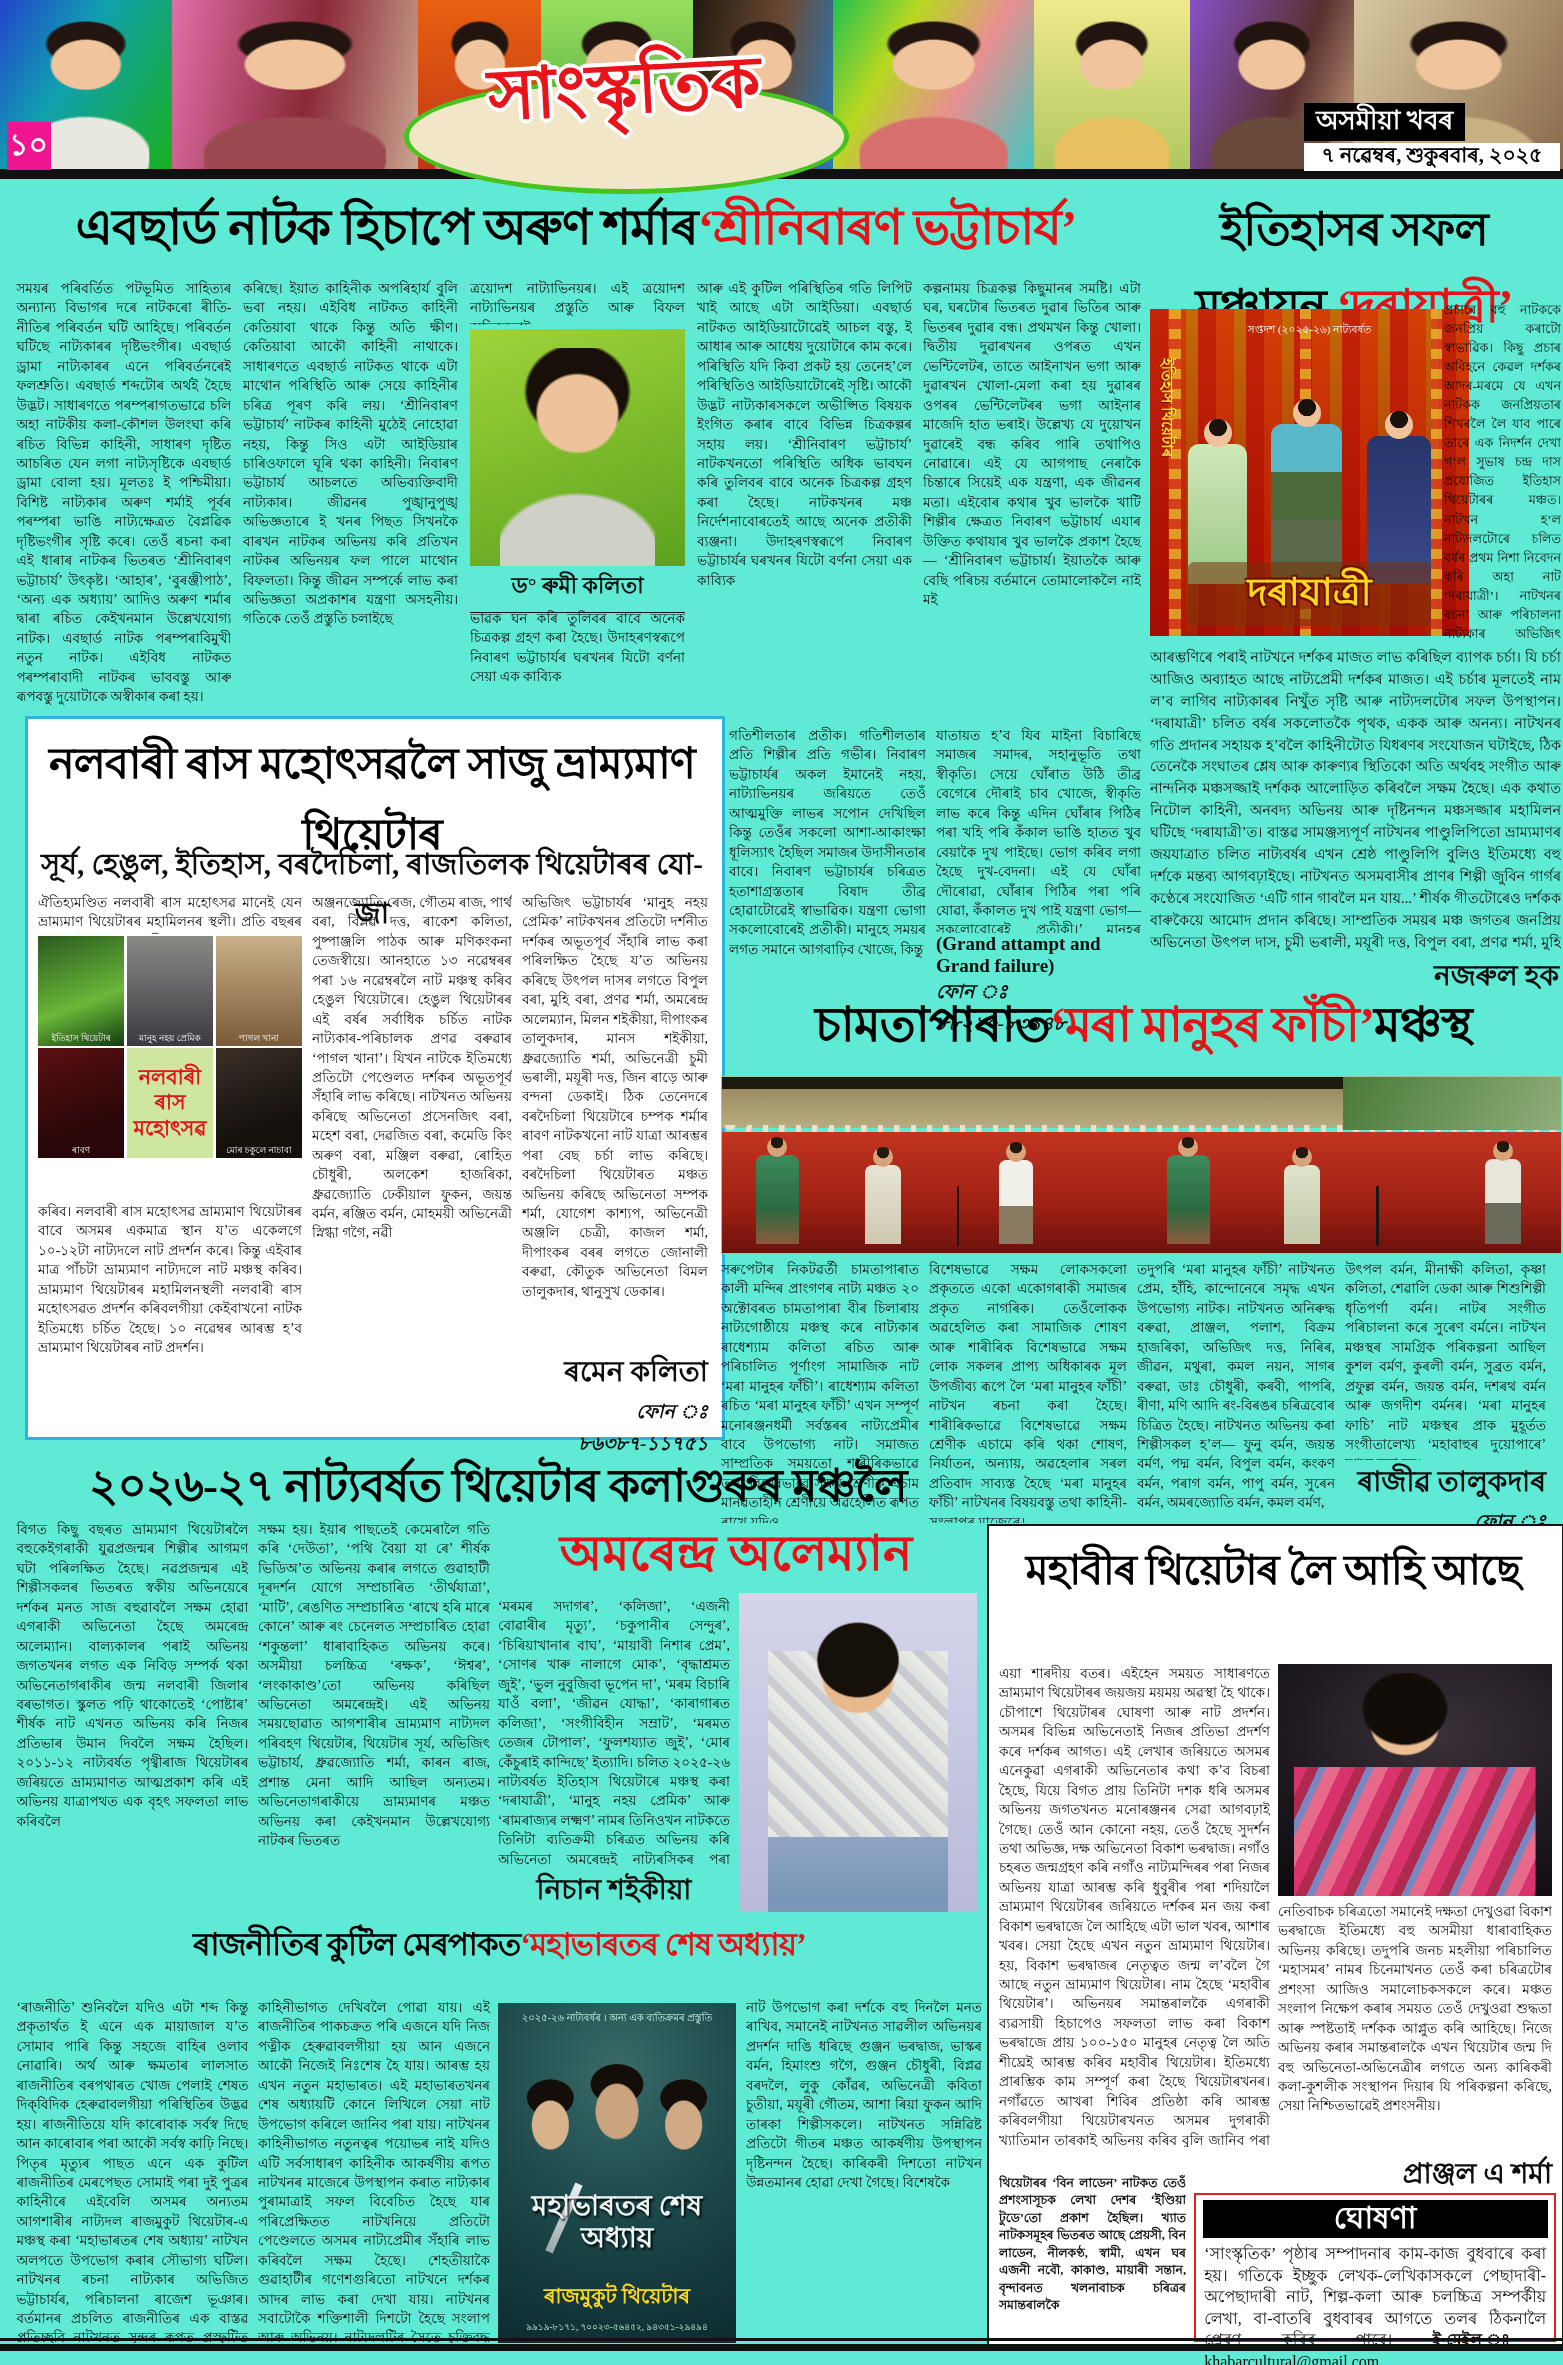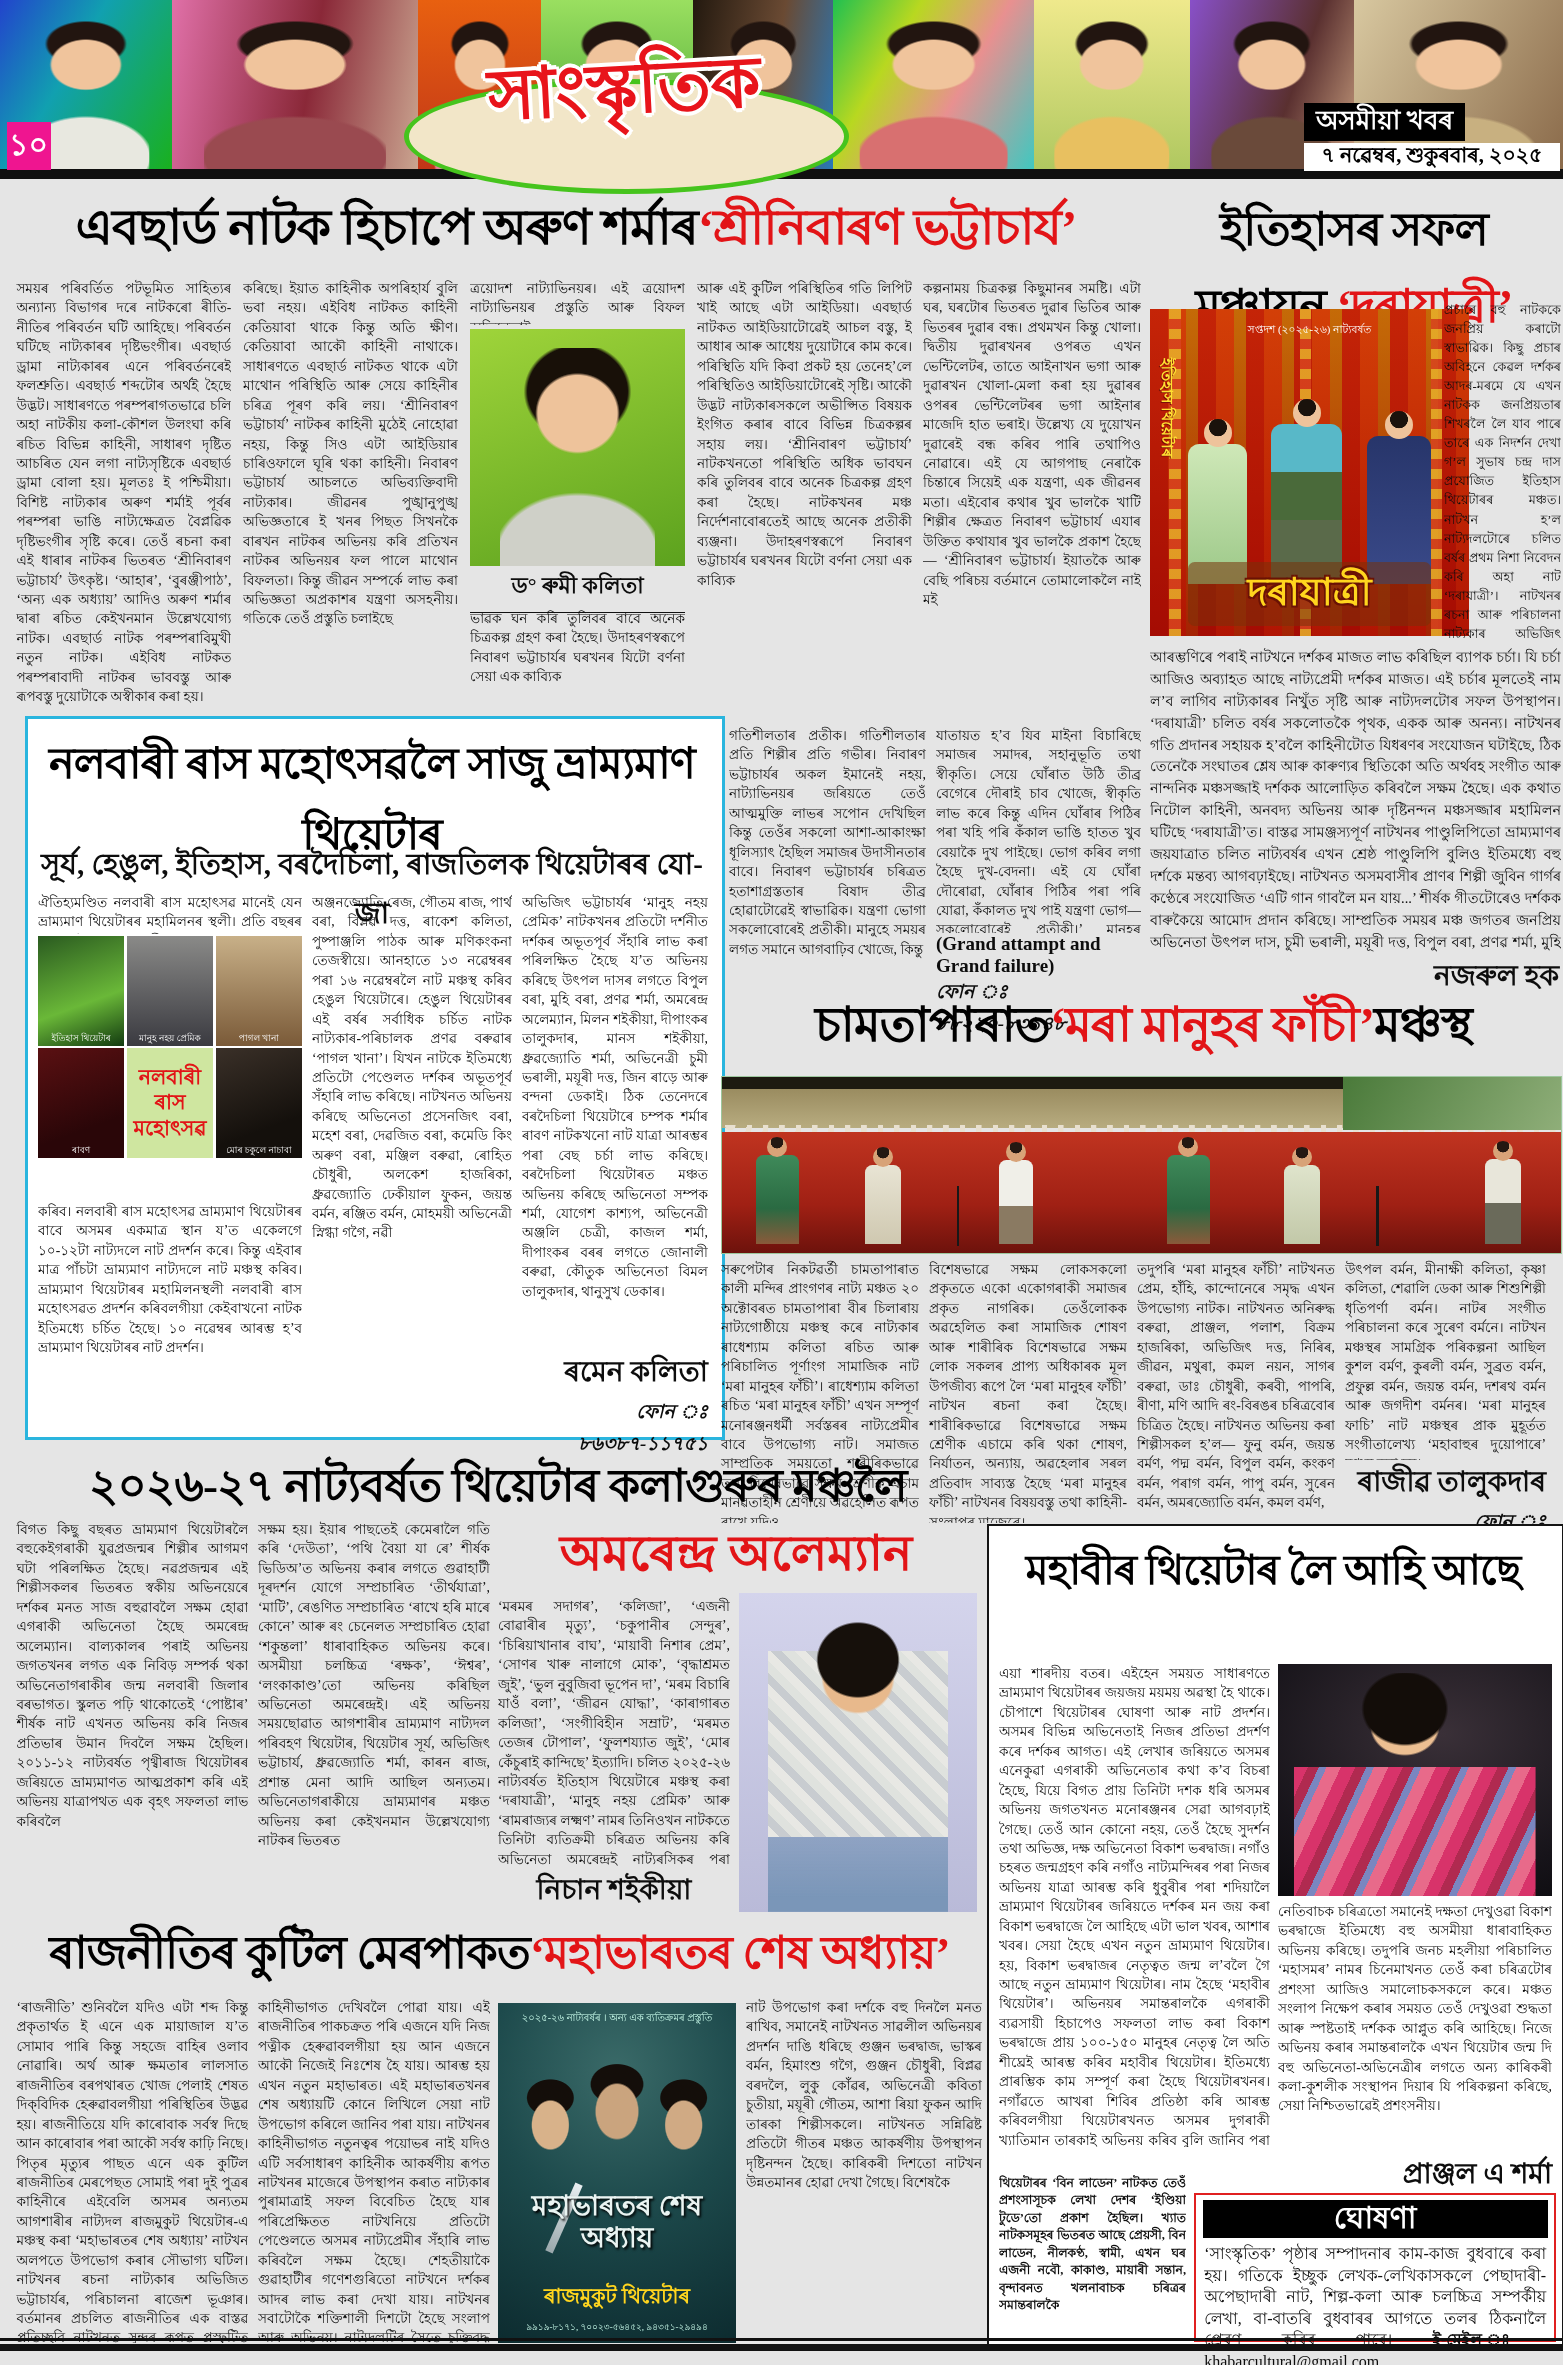--- a/index.html
+++ b/index.html
@@ -1,16 +1,16 @@
 <!DOCTYPE html>
 <html style="font-size:13px"><head>
 <meta charset="utf-8">
 <style>
   html,body{margin:0;padding:0;background:#fff;}
-  #paper{position:relative;width:1564px;height:2366px;background:#e5e5e5;overflow:hidden;
+  #paper{position:relative;width:1564px;height:2366px;background:#5eead4;overflow:hidden;
          font-family:"Liberation Serif","DejaVu Serif",serif;color:#0d0d0d;}
   .abs{position:absolute;}
   .jt{font-size:13.6px;line-height:1.43;text-align:justify;overflow:hidden;}
   .jt-sm{font-size:12.3px;line-height:1.42;text-align:justify;overflow:hidden;}
   .hl{font-weight:bold;color:#000;letter-spacing:-0.8px;}
   .red{color:#e21417;}
   .center{text-align:center;}
   .byline{font-weight:bold;font-size:28px;text-align:right;}
   .phone{font-weight:bold;font-style:italic;font-size:19px;}
   
@@ -96,21 +96,21 @@
   #kg-photo{left:739px;top:1593px;width:238px;height:319px;background:linear-gradient(180deg,#d4d4ec,#b9bad8);overflow:hidden;}
   #kg-photo .man{position:absolute;bottom:0;left:12%;width:76%;height:94%;
     background:
       radial-gradient(40% 22% at 50% 16%, #16100b 55%, rgba(0,0,0,0) 58%),
       radial-gradient(34% 20% at 50% 22%, #e8b98c 56%, rgba(0,0,0,0) 60%),
       repeating-linear-gradient(45deg,#e8e8e4 0 8.2px,#c8ccd0 8.2px 16.4px,#dfe2de 16.4px 25px),
       linear-gradient(180deg,rgba(0,0,0,0) 0 30%,#7a96b8 95%);
     background-size:100% 100%,100% 100%,100% 62%,100% 100%;background-repeat:no-repeat;
     background-position:top,top,50% 34%,bottom;border-radius:33px 33px 0 0;}
   
-  #mb-head{left:16.4px;top:1920px;width:966px;height:71px;font-size:45px;display:flex;justify-content:center;align-items:center;white-space:nowrap;}
+  #mb-head{left:16.4px;top:1920px;width:966px;height:71px;font-size:31px;display:flex;justify-content:center;white-space:nowrap;}
   .mbcol{top:1998px;width:232px;height:345px;}
   #mb-poster{left:498px;top:2003px;width:238px;height:340px;overflow:hidden;color:#eaf4f2;
     background:radial-gradient(120% 90% at 50% 20%,#3a6a68 0%,#1d4a4c 45%,#0c2a2e 100%);}
   #mb-poster .faces{position:absolute;left:0;top:16%;width:100%;height:40%;
     background:
       radial-gradient(13% 30% at 22% 50%, #d8b28a 58%, rgba(0,0,0,0) 62%),
       radial-gradient(15% 34% at 50% 40%, #caa47e 58%, rgba(0,0,0,0) 62%),
       radial-gradient(13% 30% at 78% 50%, #d0aa84 58%, rgba(0,0,0,0) 62%),
       radial-gradient(16% 22% at 22% 30%, #140e0a 60%, rgba(0,0,0,0) 63%),
       radial-gradient(18% 24% at 50% 20%, #140e0a 60%, rgba(0,0,0,0) 63%),

